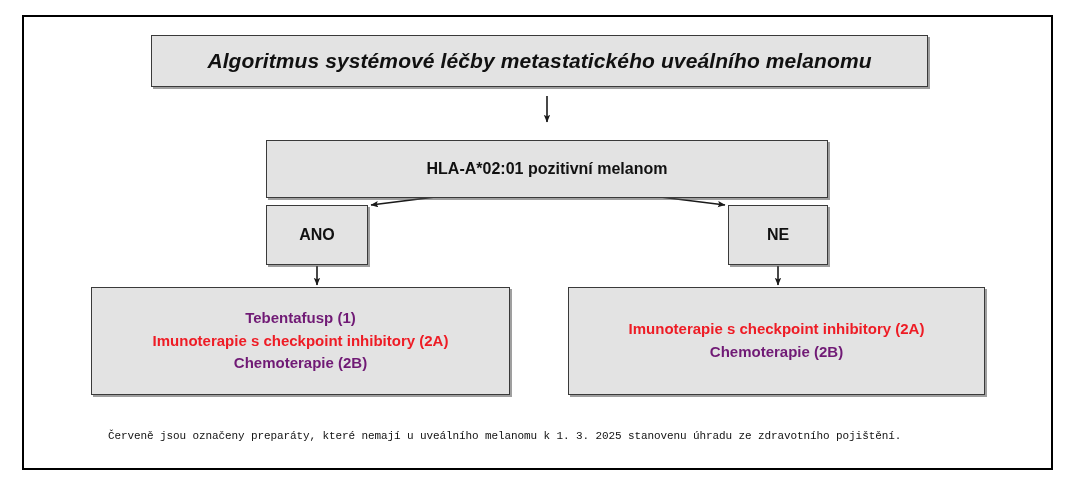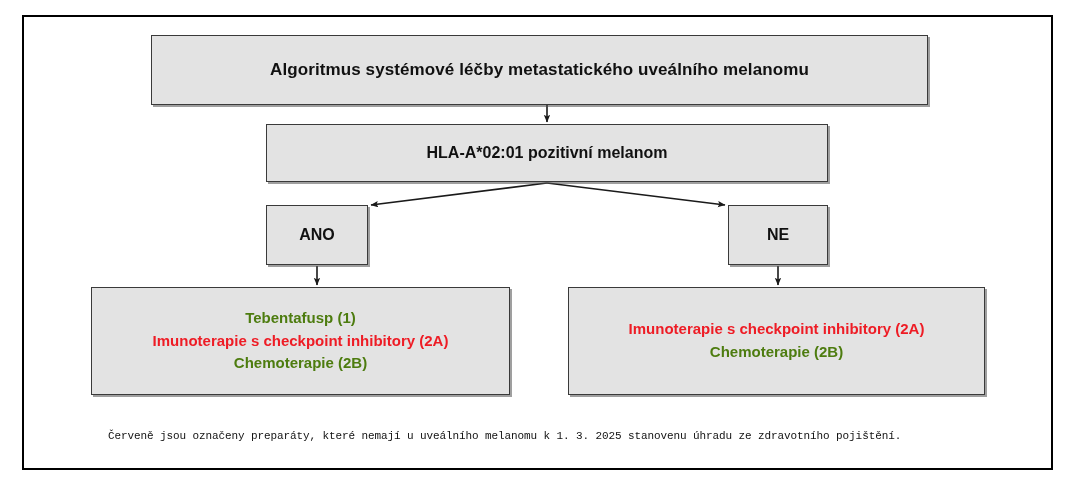--- a/index.html
+++ b/index.html
@@ -37,27 +37,28 @@
     align-items: center;
     justify-content: center;
     text-align: center;
     color: #111111;
     font-weight: bold;
   }
   .node-title {
     left: 151px;
     top: 35px;
     width: 777px;
-    height: 70px;
-    font-size: 17px;
+    height: 52px;
+    font-size: 21px;
     letter-spacing: 0.1px;
+    font-style: italic;
   }
   .node-hla {
     left: 266px;
-    top: 124px;
+    top: 140px;
     width: 562px;
     height: 58px;
     font-size: 16px;
   }
   .node-ano {
     left: 266px;
     top: 205px;
     width: 102px;
     height: 60px;
     font-size: 16px;
@@ -82,21 +83,21 @@
     left: 568px;
     top: 287px;
     width: 417px;
     height: 108px;
     font-size: 15px;
     flex-direction: column;
     line-height: 1.52;
   }
   .tx-line { display: block; white-space: nowrap; }
   .tx-line.red { color: #ee1c25; }
-  .tx-line.black { color: #4d7c0f; }
+  .tx-line.black { color: #701a75; }
 
   .arrows {
     position: absolute;
     left: 0; top: 0;
     width: 1078px;
     height: 492px;
     pointer-events: none;
   }
   .footnote {
     position: absolute;

